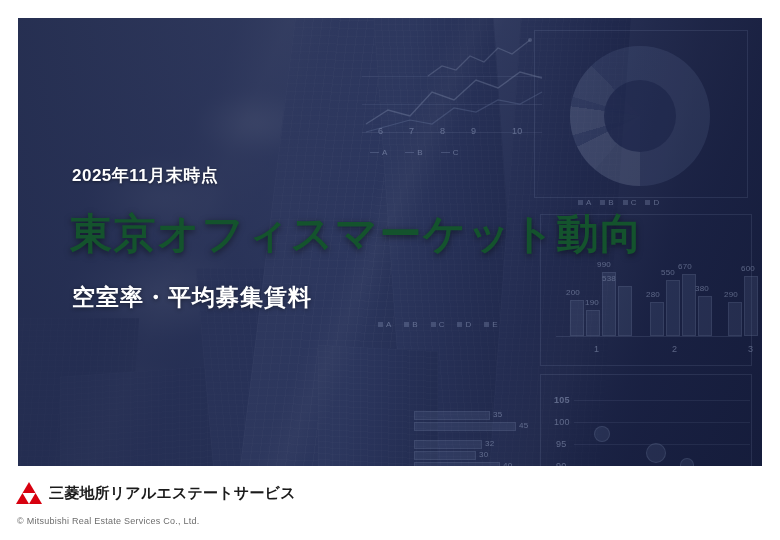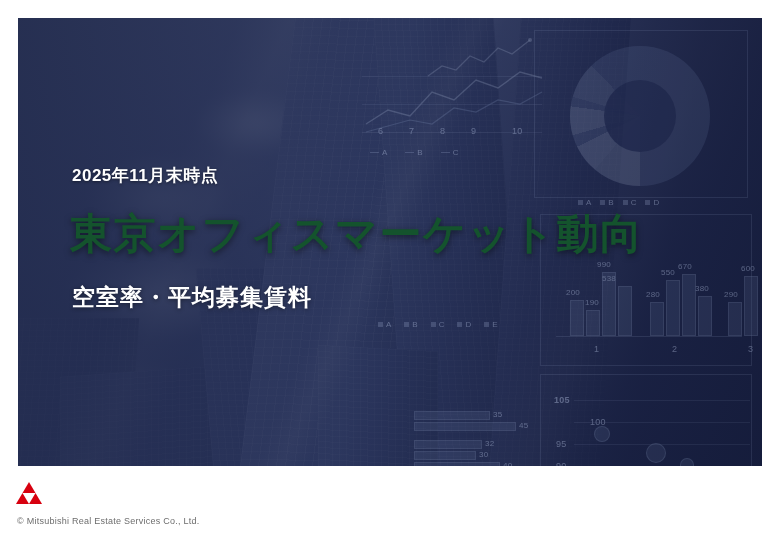--- a/index.html
+++ b/index.html
@@ -299,21 +299,21 @@
             <span>E</span>
           </span>
       </div>
 
       <div class="panel" style="left:198px;top:356px;width:212px;height:96px;"></div>
       <div class="grid-line" style="left:232px;top:382px;width:176px;"></div>
       <div class="grid-line" style="left:232px;top:404px;width:176px;"></div>
       <div class="grid-line" style="left:232px;top:426px;width:176px;"></div>
 
       <div class="lbl" style="left:212px;top:377px;font-weight:bold;">105</div>
-      <div class="lbl" style="left:212px;top:399px;margin-left:36px;">100</div>
+      <div class="lbl" style="left:212px;top:399px;">100</div>
       <div class="lbl" style="left:214px;top:421px;">95</div>
       <div class="lbl" style="left:214px;top:443px;">90</div>
       <div class="bubble" style="left:252px;top:408px;width:16px;height:16px;"></div>
       <div class="bubble" style="left:304px;top:425px;width:20px;height:20px;"></div>
 
       <div class="bubble" style="left:338px;top:440px;width:14px;height:14px;"></div>
 
       <div class="hbar" style="left:72px;top:393px;width:76px;height:9px;"></div>
       <div class="hbar" style="left:72px;top:404px;width:102px;height:9px;"></div>
       <div class="hbar" style="left:72px;top:422px;width:68px;height:9px;"></div>
@@ -339,18 +339,19 @@
   <div id="title">東京オフィスマーケット動向</div>
   <div id="subtitle">空室率・平均募集賃料</div>
 
   <div id="footer">
     <div id="logo">
       <svg class="mark" viewBox="0 0 52 44">
         <polygon points="26,0 39,22 13,22" fill="#d7000f"></polygon>
         <polygon points="13,22 26,44 0,44" fill="#d7000f"></polygon>
         <polygon points="39,22 52,44 26,44" fill="#d7000f"></polygon>
       </svg>
+      <span class="wordmark">三菱地所リアルエステートサービス</span>
     </div>
   </div>
 
   <div id="copyright">© Mitsubishi Real Estate Services Co., Ltd.</div>
 
 </div>
 
 </body></html>

